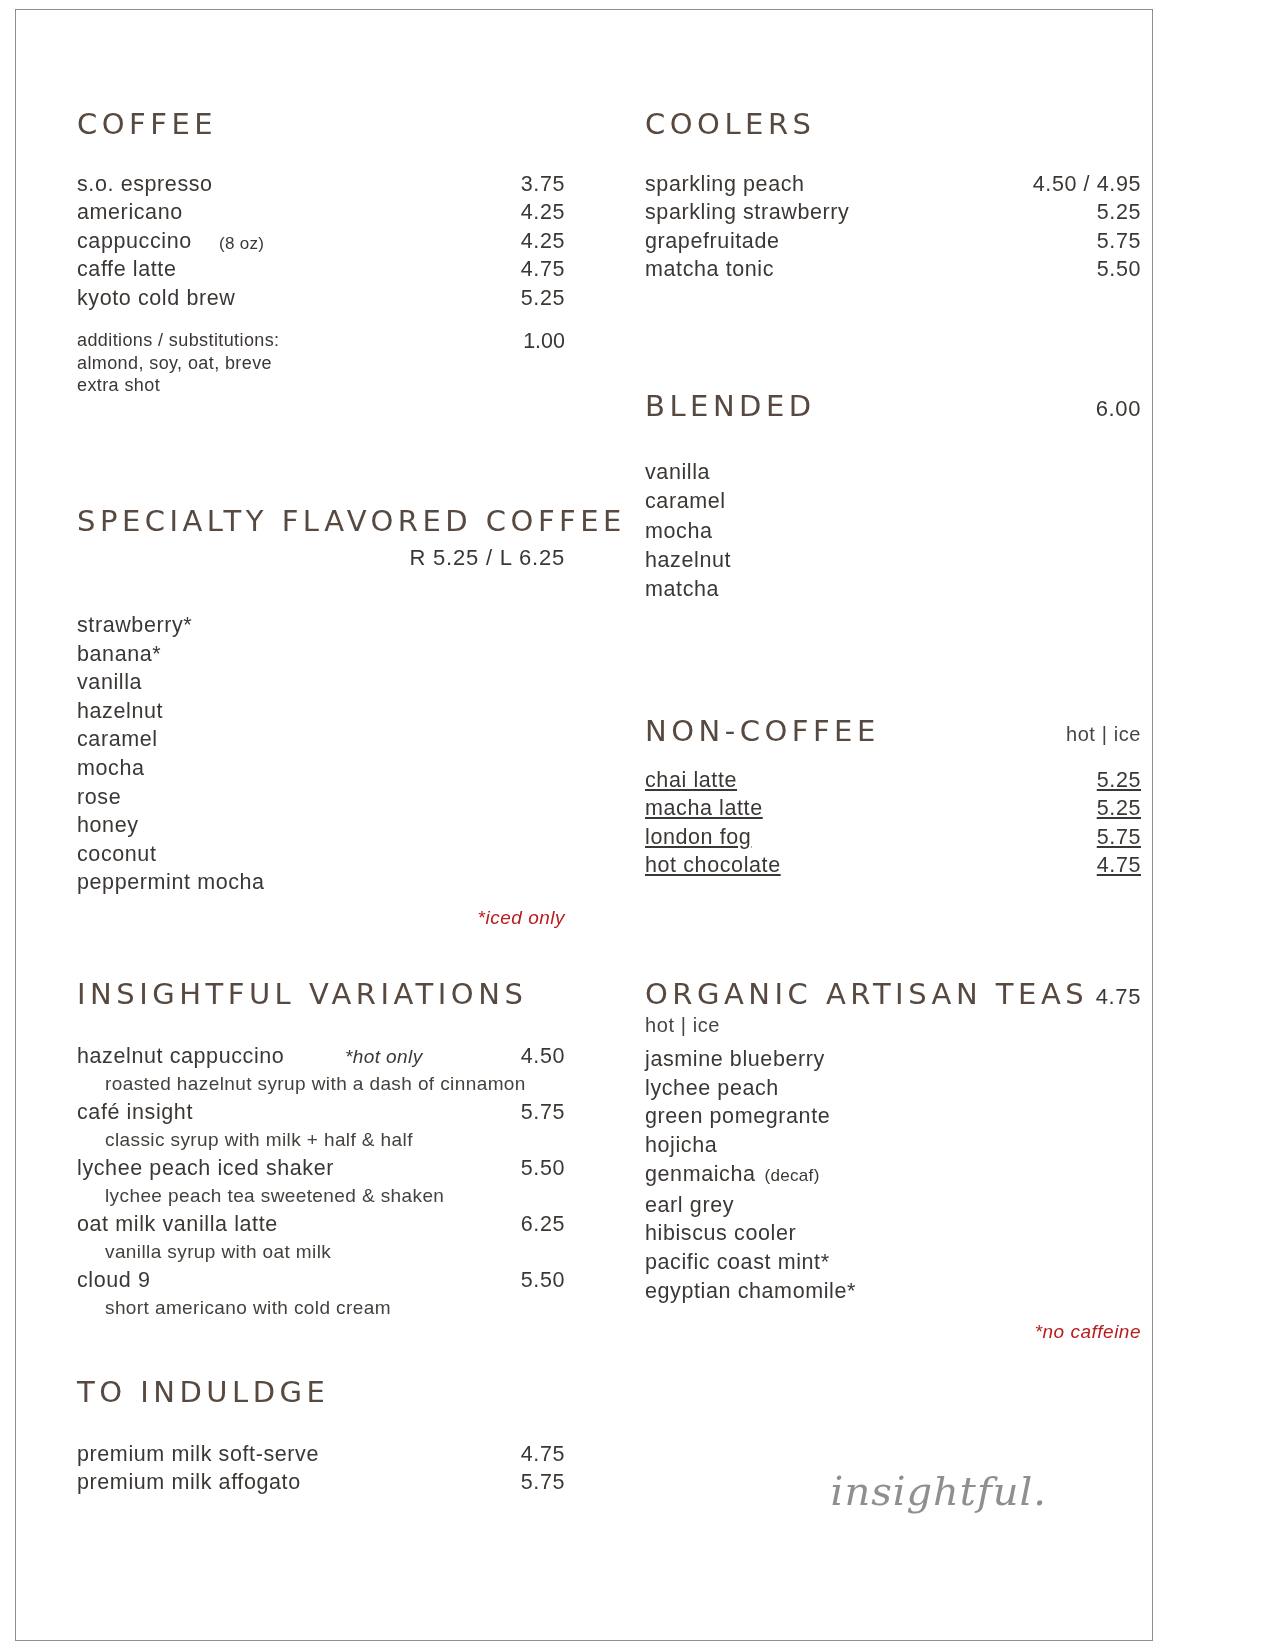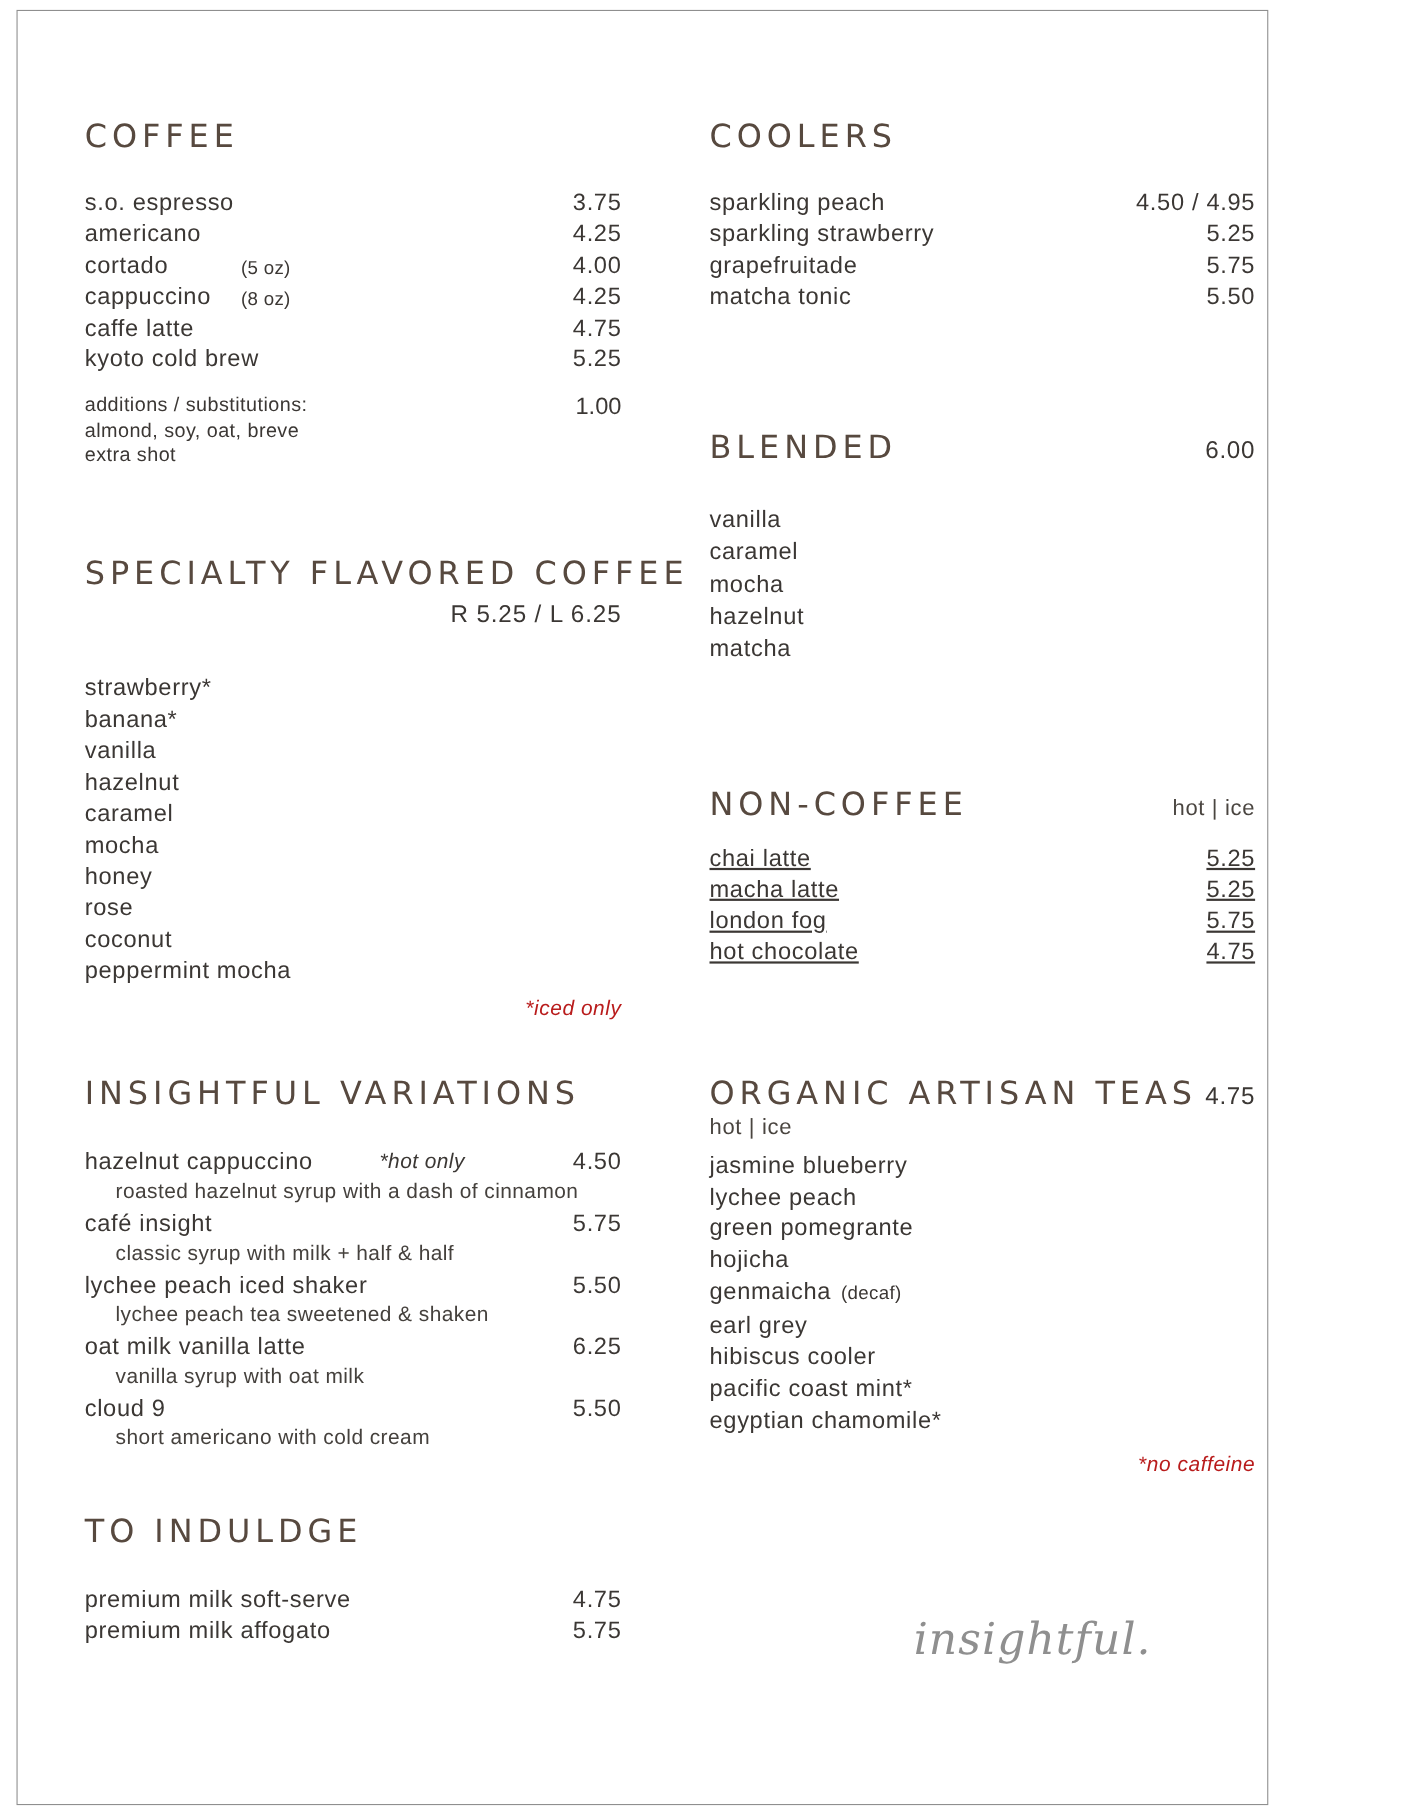--- a/index.html
+++ b/index.html
@@ -57,25 +57,20 @@
     <div class="menu-list">
       <div class="row">
         <span>s.o. espresso</span>
         <span class="price">3.75</span>
       </div>
       <div class="row">
         <span>americano</span>
         <span class="price">4.25</span>
       </div>
       <div class="row">
-        <span>cortado</span>
-        <span class="size-tab">(5 oz)</span>
-        <span class="price">4.00</span>
-      </div>
-      <div class="row">
         <span>cappuccino</span>
         <span class="size-tab">(8 oz)</span>
         <span class="price">4.25</span>
       </div>
       <div class="row">
         <span>caffe latte</span>
         <span class="price">4.75</span>
       </div>
       <div class="row">
         <span>kyoto cold brew</span>
@@ -95,22 +90,22 @@
   <div class="section" style="left:77px; top:503px; width:488px;">
     <h2 class="section-title">SPECIALTY FLAVORED COFFEE</h2>
     <div class="price-line">R 5.25 / L 6.25</div>
     <div class="flavor-list">
       <div class="flavor">strawberry*</div>
       <div class="flavor">banana*</div>
       <div class="flavor">vanilla</div>
       <div class="flavor">hazelnut</div>
       <div class="flavor">caramel</div>
       <div class="flavor">mocha</div>
+      <div class="flavor">rose</div>
       <div class="flavor">honey</div>
-      <div class="flavor">rose</div>
       <div class="flavor">coconut</div>
       <div class="flavor">peppermint mocha</div>
     </div>
     <div class="note-right" style="margin-top:10px;">*iced only</div>
   </div>
 
   <div class="section" style="left:77px; top:976px; width:488px;">
     <h2 class="section-title">INSIGHTFUL VARIATIONS</h2>
     <div class="menu-list" style="margin-top:30px;">
       <div class="var-item">

